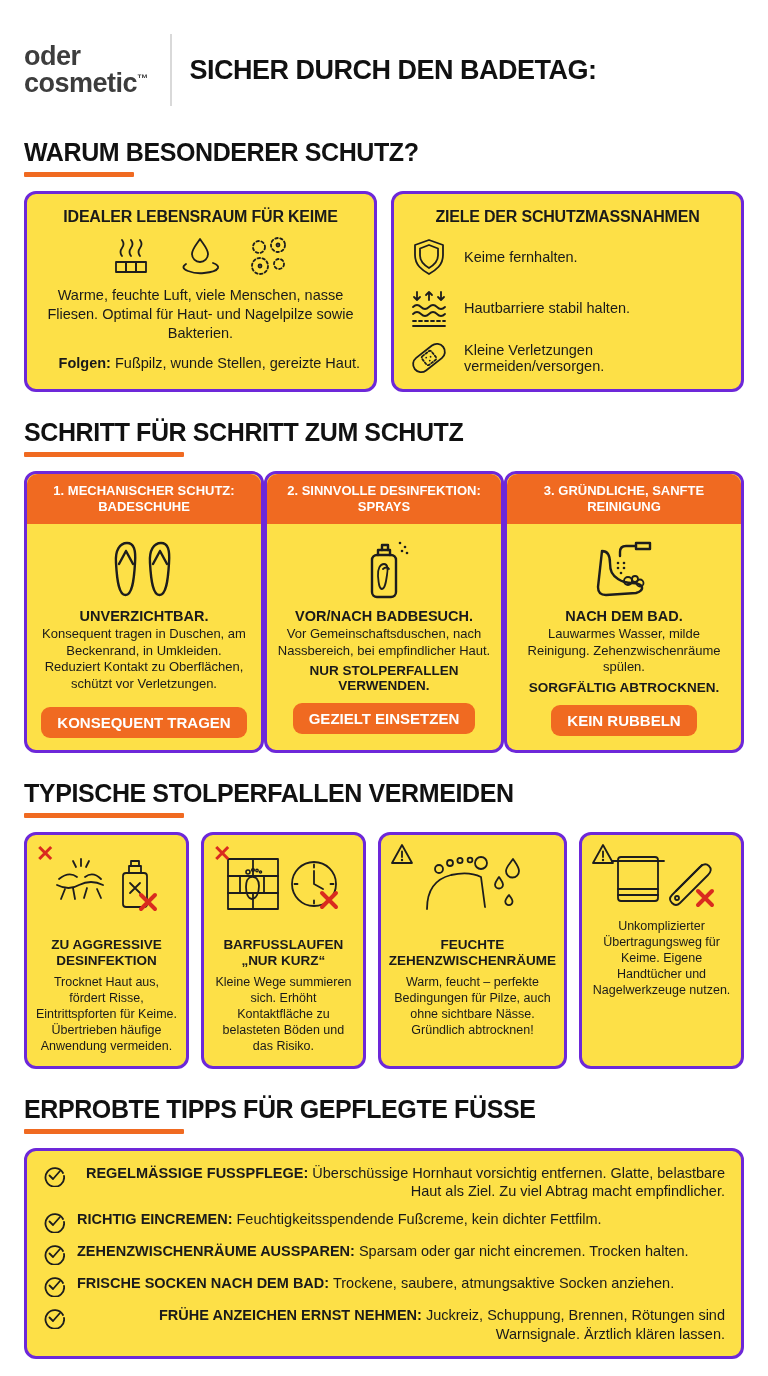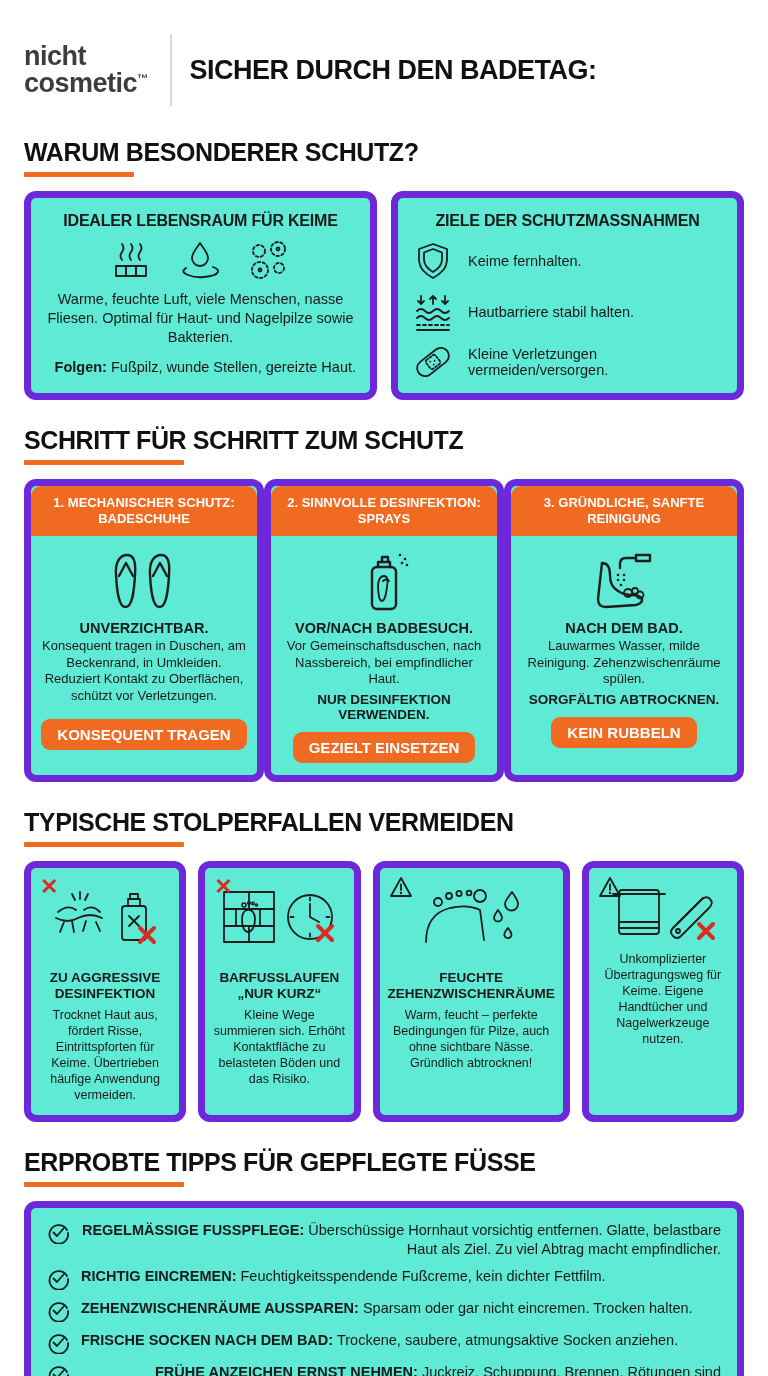--- a/index.html
+++ b/index.html
@@ -21,21 +21,21 @@
 
   
   h2.section-heading {
     font-size:25px; font-weight:bold; letter-spacing:-0.4px; color:#111;
     margin-top:26px;
   }
   .underline { height:5px; width:110px; background:#F06A21; margin-top:5px; border-radius:1px; }
   .underline.wide { width:160px; }
 
   
-  .rbox { border:7px solid #6d28d9; border-radius:12px; background:#5eead4; }
+  .rbox { border:3px solid #6d28d9; border-radius:12px; background:#fde047; }
 
   
   .why-row { display:flex; gap:14px; margin-top:14px; }
   .why-box { flex:1; padding:14px 14px 12px; min-height:160px; }
   .why-title { text-align:center; font-weight:bold; font-size:16px; letter-spacing:-0.2px; }
   .why-icons { display:flex; justify-content:center; align-items:flex-end; gap:22px; margin:10px 0 8px; }
   .why-text { text-align:center; font-size:14.5px; line-height:1.3; }
   .why-folgen { text-align:right; font-size:14.5px; margin-top:12px; }
   .goal-row { display:flex; align-items:center; gap:14px; margin-top:11px; }
   .goal-row .gicon { width:42px; display:flex; justify-content:center; flex:0 0 42px; }
@@ -83,21 +83,21 @@
   .ink-thin { stroke:#1d1d1d; stroke-width:1.8; fill:none; stroke-linecap:round; stroke-linejoin:round; }
   .red-ink { stroke:#d92b1f; stroke-width:4; fill:none; stroke-linecap:round; }
 </style>
 </head>
 <body>
 
 <div class="page">
 
   <div class="header">
     <div class="logo">
-      <div>nicht</div>
+      <div>oder</div>
       <div><span>cosmetic</span><sup>™</sup></div>
     </div>
     <div class="header-divider"></div>
     <div class="main-title">
       <div>SICHER DURCH DEN BADETAG:</div>
     </div>
   </div>
 
   <div class="content">
 
@@ -218,21 +218,21 @@
               <circle cx="48" cy="4" r="1.3" fill="#1d1d1d"></circle>
               <circle cx="53" cy="8" r="1.3" fill="#1d1d1d"></circle>
               <circle cx="55" cy="14" r="1.3" fill="#1d1d1d"></circle>
               <circle cx="50" cy="12" r="1.3" fill="#1d1d1d"></circle>
               <path class="ink-thin" d="M32 25 c4 0 4 5 3 11 c-1 7 -2 14 -5 14 c-3 0 -3.5 -7 -4 -13 c-0.5 -7 2 -12 6 -12 Z"></path>
               <path class="ink-thin" d="M31 30 c2 -2 5 -2 6 0"></path>
             </svg>
           </div>
           <div class="step-lead">VOR/NACH BADBESUCH.</div>
           <div class="step-text">Vor Gemeinschaftsduschen, nach Nassbereich, bei empfindlicher Haut.</div>
-          <div class="step-emph">NUR DESINFEKTION VERWENDEN.</div>
+          <div class="step-emph">NUR STOLPERFALLEN VERWENDEN.</div>
           <div class="pill">GEZIELT EINSETZEN</div>
         </div>
       </div>
 
       <div class="rbox step-card">
         <div class="step-head">3. GRÜNDLICHE, SANFTE REINIGUNG</div>
         <div class="step-body">
           <div class="step-icon">
             <svg width="72" height="62" viewBox="0 0 72 62">
               <path class="ink" d="M48 10 h14 v-6 h-14 z"></path>

